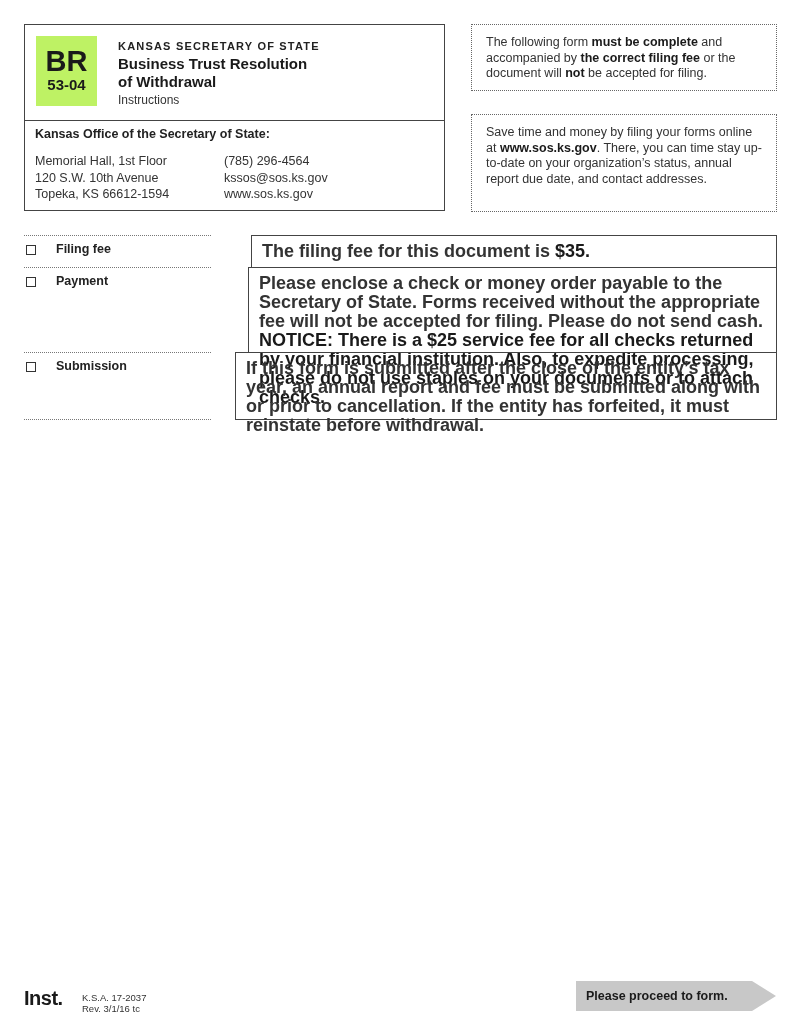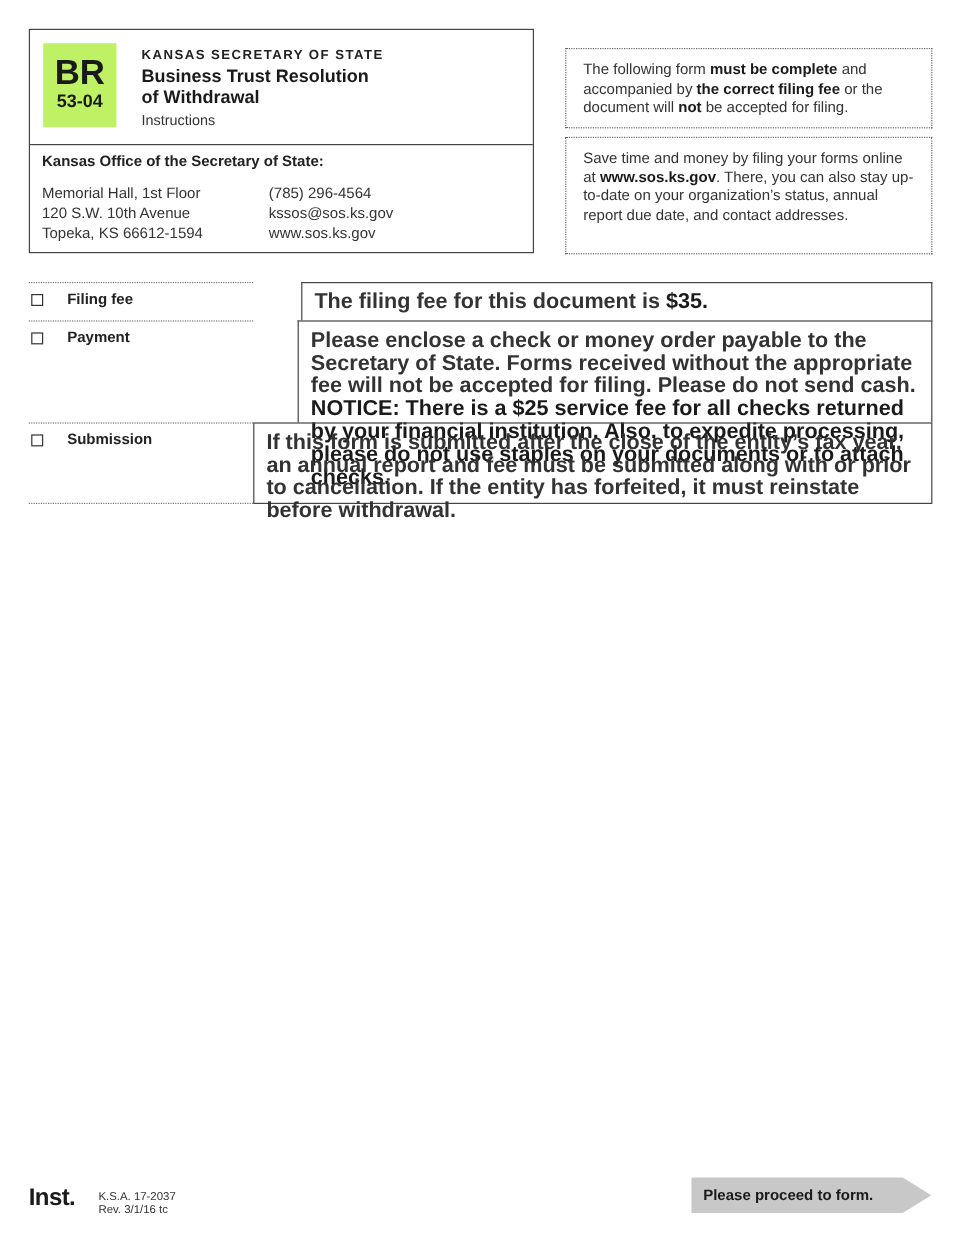--- a/index.html
+++ b/index.html
@@ -15,21 +15,21 @@
   .agency { position: absolute; left: 93px; top: 15px; font-size: 11px; font-weight: bold; letter-spacing: 1.2px; color: #222; }
   .form-title { position: absolute; left: 93px; top: 30px; font-size: 15px; font-weight: bold; line-height: 18px; color: #1a1a1a; }
   .subtitle { position: absolute; left: 93px; top: 68px; font-size: 12px; color: #333; }
   .office-heading { position: absolute; left: 10px; top: 102px; font-size: 12.5px; font-weight: bold; color: #222; }
   .address { position: absolute; left: 10px; top: 128px; font-size: 12.5px; line-height: 16.5px; color: #333; }
   .contact { position: absolute; left: 199px; top: 128px; font-size: 12.5px; line-height: 16.5px; color: #333; }
 
   
   .notice { border: 1.5px dotted #666; box-sizing: border-box; padding: 8px 14px; font-size: 12.5px; line-height: 15.5px; color: #333; }
   .notice b { color: #1a1a1a; }
-  .notice-1 { left: 471px; top: 40px; width: 306px; height: 67px; padding-top: 10px; }
+  .notice-1 { left: 471px; top: 24px; width: 306px; height: 67px; padding-top: 10px; }
   .notice-2 { left: 471px; top: 114px; width: 306px; height: 98px; padding-top: 10px; }
 
   
   .checklist { left: 24px; top: 235px; width: 753px; }
   .row { position: relative; display: flex; }
   .row-left { width: 187px; position: relative; border-top: 1.5px dotted #777; box-sizing: border-box; }
   .row-right { flex: 1; border: 1.5px solid #444; border-bottom: none; box-sizing: border-box; padding: 6px 10px 6px 10px; font-size: 18px; line-height: 19px; color: #333; font-weight: bold; }
   .row:last-child .row-right { border-bottom: 1.5px solid #444; }
   .row:last-child .row-left { border-bottom: 1.5px dotted #777; }
   .row-right b { color: #1a1a1a; }
@@ -69,39 +69,39 @@
     <div>(785) 296-4564</div>
     <div>kssos@sos.ks.gov</div>
     <div>www.sos.ks.gov</div>
   </div>
 </div>
 
 <div class="abs notice notice-1">
   <span>The following form </span><b>must be complete</b><span> and accompanied by </span><b>the correct filing fee</b><span> or the document will </span><b>not</b><span> be accepted for filing.</span>
 </div>
 <div class="abs notice notice-2">
-  <span>Save time and money by filing your forms online at </span><b>www.sos.ks.gov</b><span>. There, you can also stay up-to-date on your organization’s status, annual report due date, and contact addresses.</span>
+  <span>Save time and money by filing your forms online at </span><b>www.sos.ks.gov</b><span>. There, you can time stay up-to-date on your organization’s status, annual report due date, and contact addresses.</span>
 </div>
 
 <div class="abs checklist">
   <div class="row" style="height:32px;gap:40px;">
     <div class="row-left">
       <span class="checkbox"></span>
       <span class="row-label">Filing fee</span>
     </div>
     <div class="row-right"><span>The filing fee for this document is </span><b>$35.</b></div>
   </div>
   <div class="row" style="height:85px;gap:37px;">
     <div class="row-left">
       <span class="checkbox"></span>
       <span class="row-label">Payment</span>
     </div>
     <div class="row-right"><span>Please enclose a check or money order payable to the Secretary of State. Forms received without the appropriate fee will not be accepted for filing. Please do not send cash. </span><b>NOTICE: There is a $25 service fee for all checks returned by your financial institution. Also, to expedite processing, please do not use staples on your documents or to attach checks.</b></div>
   </div>
-  <div class="row" style="height:68px;">
+  <div class="row" style="height:68px;gap:24px;">
     <div class="row-left">
       <span class="checkbox"></span>
       <span class="row-label">Submission</span>
     </div>
     <div class="row-right"><span>If this form is submitted after the close of the entity’s tax year, an annual report and fee must be submitted along with or prior to cancellation. If the entity has forfeited, it must reinstate before withdrawal.</span><b></b></div>
   </div>
 </div>
 
 <div class="abs inst">Inst.</div>
 <div class="abs ksa">

